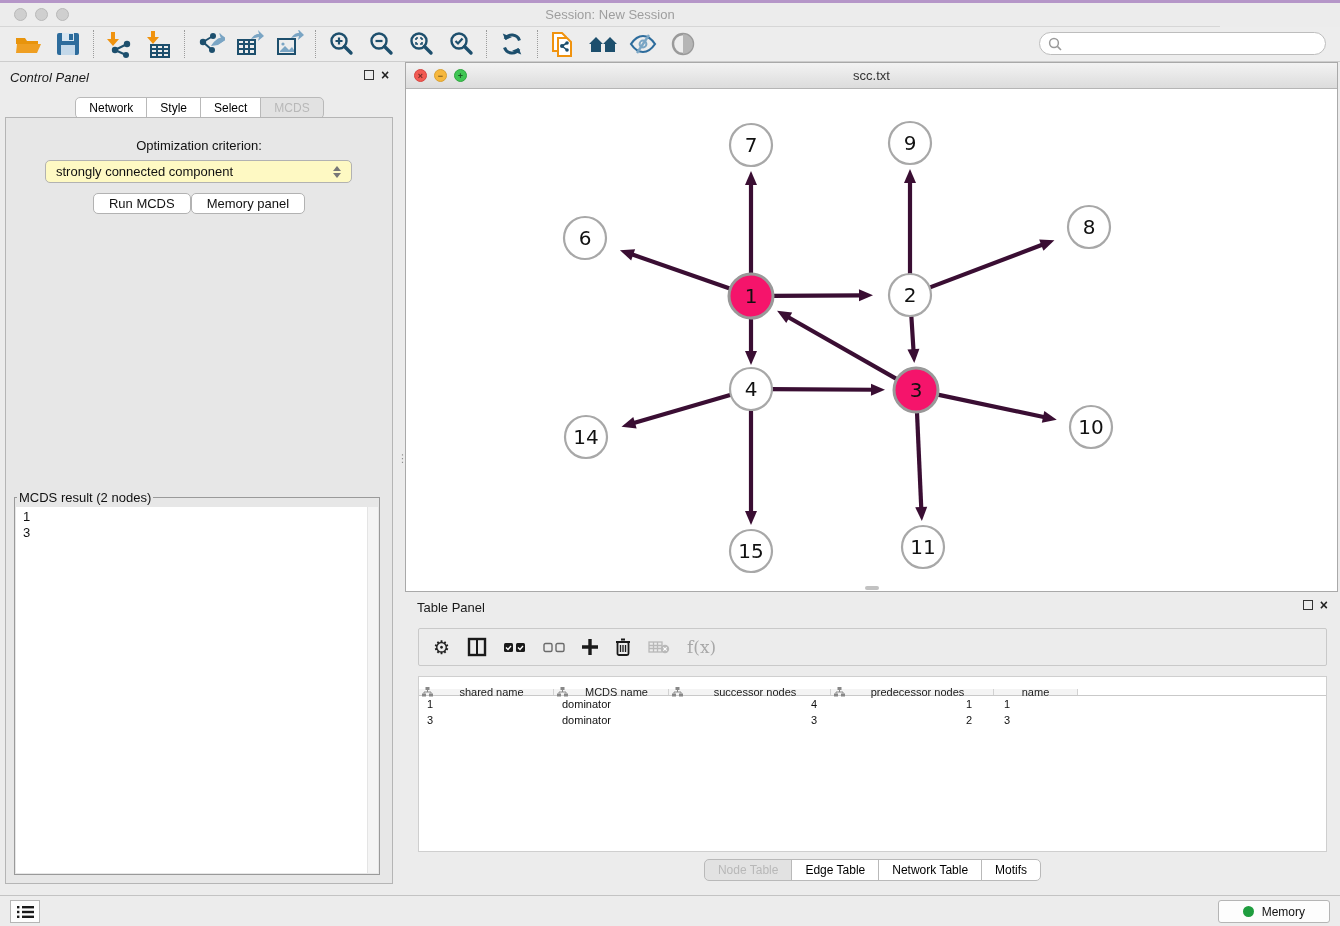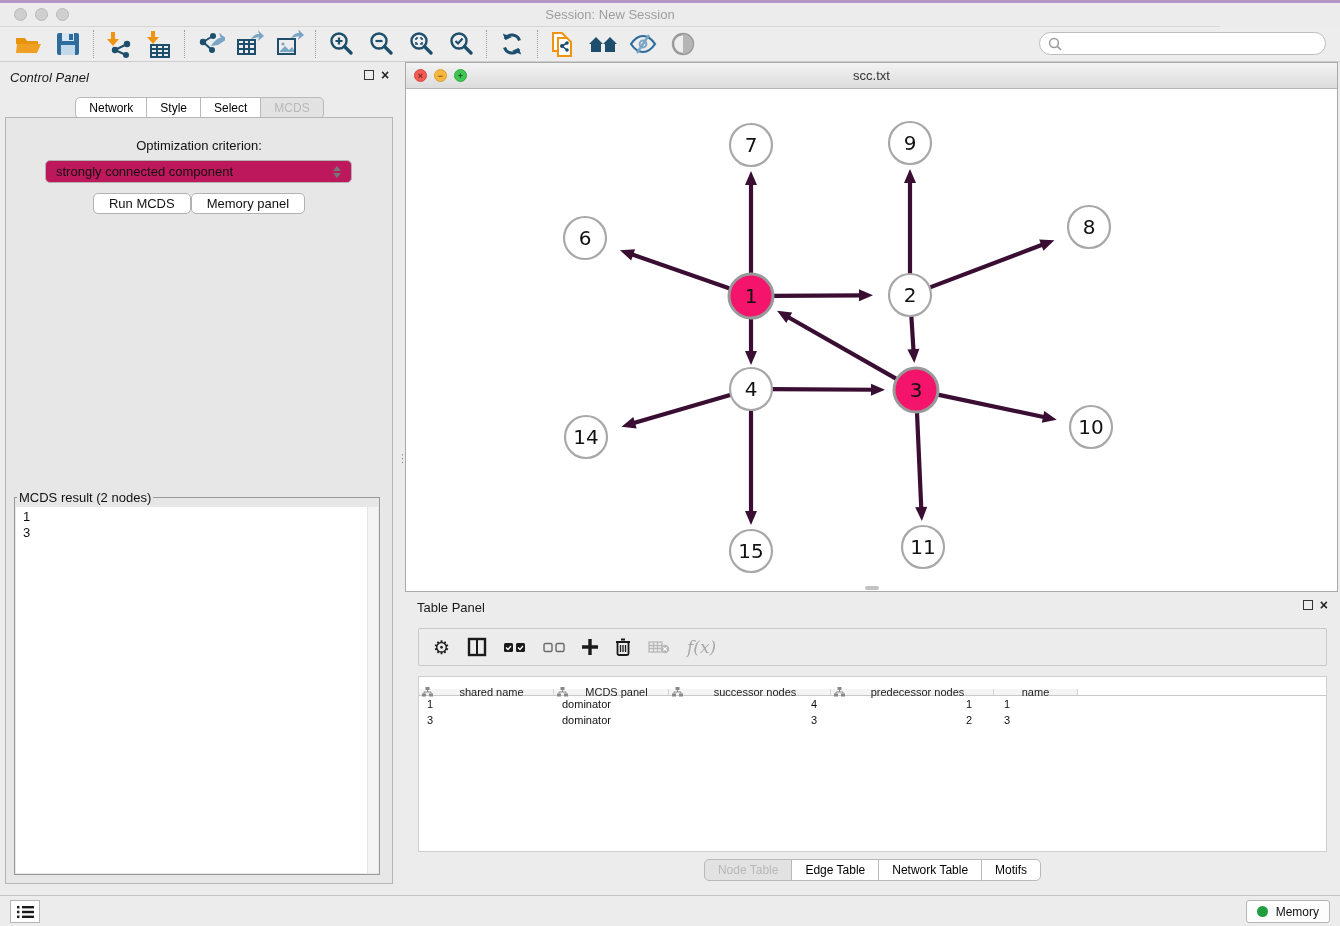--- a/index.html
+++ b/index.html
@@ -27,21 +27,21 @@
   .float-icon { width:10px; height:10px; border:1.5px solid #333; display:inline-block; }
   .close-icon { font-size:14px; font-weight:bold; color:#222; line-height:10px; }
   .tabbar { display:flex; }
   .tab { background:#fff; border:1px solid #b9b9b9; margin-left:-1px; padding:3px 13px; font-size:12px; color:#000000; white-space:nowrap; }
   .tab.first { border-radius:5px 0 0 5px; margin-left:0; }
   .tab.last  { border-radius:0 5px 5px 0; }
   .tab.selected { background:#e2e2e2; color:#b8b8b8; }
   .cp-tabs { position:absolute; left:0; right:0; top:35px; display:flex; justify-content:center; }
   .cp-body { position:absolute; left:5px; right:6px; top:55px; bottom:6px; background:#e7e7e7; border:1px solid #b5b5b5; }
   .opt-label { margin-top:20px; text-align:center; font-size:13px; color:#111; }
-  .mac-select { position:absolute; left:39px; right:40px; top:42px; height:23px; background:#be185d; border:1px solid #b2b2b2; border-radius:5px; display:flex; align-items:center; padding:0 10px; font-size:13px; color:#111; }
+  .mac-select { position:absolute; left:39px; right:40px; top:42px; height:23px; background:#fef9c3; border:1px solid #b2b2b2; border-radius:5px; display:flex; align-items:center; padding:0 10px; font-size:13px; color:#111; }
   .stepper { margin-left:auto; display:flex; flex-direction:column; gap:2px; }
   .stepper i { width:0; height:0; border-left:4px solid transparent; border-right:4px solid transparent; }
   .stepper .up { border-bottom:5px solid #777; }
   .stepper .dn { border-top:5px solid #777; }
   .cp-buttons { position:absolute; left:0; right:0; top:75px; display:flex; justify-content:center; }
   .mac-btn { background:#fff; border:1px solid #b2b2b2; border-radius:5px; padding:2px 15px; font-size:13px; color:#111; }
   .result-fieldset { position:absolute; left:8px; right:12px; top:372px; bottom:8px; border:1px solid #9a9a9a; background:#e7e7e7; }
   .result-fieldset legend { font-size:13px; color:#111; margin-left:2px; padding:0 2px; }
   .result-white { position:absolute; left:1px; right:1px; top:2px; bottom:1px; background:#fff; font-size:13px; line-height:16px; padding:2px 0 0 7px; color:#111; }
   .result-scroll { position:absolute; right:0; top:0; bottom:0; width:11px; background:#f4f4f4; border-left:1px solid #e4e4e4; }
@@ -60,37 +60,37 @@
   .net-title { position:absolute; left:0; right:0; top:5px; text-align:center; font-size:13px; color:#333; }
   .net-canvas { position:absolute; left:0; top:26px; width:931px; height:502px; background:#fff; }
   .net-hscroll { position:absolute; left:459px; bottom:1px; width:14px; height:4px; background:#c2c2c2; border-radius:2px; }
 
   
   .table-panel { position:absolute; left:405px; top:595px; width:935px; height:293px; background:#ececec; }
   .tp-titlerow { position:absolute; left:12px; top:5px; right:10px; height:18px; font-size:13px; color:#1a1a1a; }
   .tp-toolbar { position:absolute; left:13px; right:13px; top:33px; height:38px; background:#ececec; border:1px solid #c9c9c9; border-radius:2px; display:flex; align-items:center; gap:17px; padding:0 14px; }
   .tp-icon { display:flex; align-items:center; justify-content:center; }
   .gear-glyph { font-size:19px; color:#222; }
-  .fx-glyph { font-family:"DejaVu Serif", serif; font-style:italic; font-size:17px; color:#a8a8a8; }
+  .fx-glyph { font-family:"DejaVu Serif", serif; font-size:17px; color:#a8a8a8; }
   .table-box { position:absolute; left:13px; right:13px; top:81px; bottom:36px; background:#fff; border:1px solid #cfcfcf; }
   .thead { display:flex; height:19px; border-bottom:1px solid #c9c9c9; }
   .th { background:#f4f4f4; border-right:1px solid #d2d2d2; display:flex; align-items:center; font-size:11px; color:#222; padding:0 3px;margin-top:12px; }
   .th .th-label { flex:1; text-align:center; }
   .trow { display:flex; height:16px; font-size:11px; color:#111; align-items:center; }
   .td { padding:0 0 0 8px; }
   .td.ral { text-align:right; padding:0 14px 0 0; }
   .td.ral2 { text-align:right; padding:0 22px 0 0; }
   .td.nm { padding-left:10px; }
   .c0{width:135px;} .c1{width:115px;} .c2{width:162px;} .c3{width:163px;} .c4{width:84px;}
   .tp-tabs { position:absolute; left:0; right:0; bottom:7px; display:flex; justify-content:center;margin-top:31px; }
 
   
   .statusbar { position:absolute; left:0; top:895px; width:1340px; height:31px; background:#ececec; border-top:1px solid #c3c3c3; }
   .list-btn { position:absolute; left:10px; top:4px; width:30px; height:23px; background:#fdfdfd; border:1px solid #b5b5b5; display:flex; align-items:center; justify-content:center; }
-  .memory-btn { position:absolute; right:10px; top:4px; height:23px; background:#fdfdfd; border:1px solid #b5b5b5; border-radius:3px; display:flex; align-items:center; gap:8px; padding:0 10px; font-size:12px; color:#111; }
+  .memory-btn { position:absolute; right:10px; top:4px; height:23px; background:#fdfdfd; border:1px solid #b5b5b5; border-radius:3px; display:flex; align-items:center; gap:8px; padding:0 24px; font-size:12px; color:#111; }
   .mem-dot { width:11px; height:11px; border-radius:50%; background:#1f9d3f; }
 </style>
 </head>
 <body>
 
 <div class="top-accent"></div>
 <div class="titlebar">
   <div class="tl-group">
     <span class="tl"></span>
     <span class="tl"></span>
@@ -409,21 +409,21 @@
           </svg>
         <span class="th-label">shared name</span>
       </div>
       <div class="th c1">
         <svg width="11" height="10" viewBox="0 0 11 10">
             <rect x="3.5" y="0" width="4" height="3" fill="#888"></rect>
             <rect x="0" y="6.5" width="4" height="3" fill="#888"></rect>
             <rect x="7" y="6.5" width="4" height="3" fill="#888"></rect>
             <path d="M5.5 3v2M2 6.5V5h7v1.5" stroke="#888" fill="none"></path>
           </svg>
-        <span class="th-label">MCDS panel</span>
+        <span class="th-label">MCDS name</span>
       </div>
       <div class="th c2">
         <svg width="11" height="10" viewBox="0 0 11 10">
             <rect x="3.5" y="0" width="4" height="3" fill="#888"></rect>
             <rect x="0" y="6.5" width="4" height="3" fill="#888"></rect>
             <rect x="7" y="6.5" width="4" height="3" fill="#888"></rect>
             <path d="M5.5 3v2M2 6.5V5h7v1.5" stroke="#888" fill="none"></path>
           </svg>
         <span class="th-label">successor nodes</span>
       </div>

